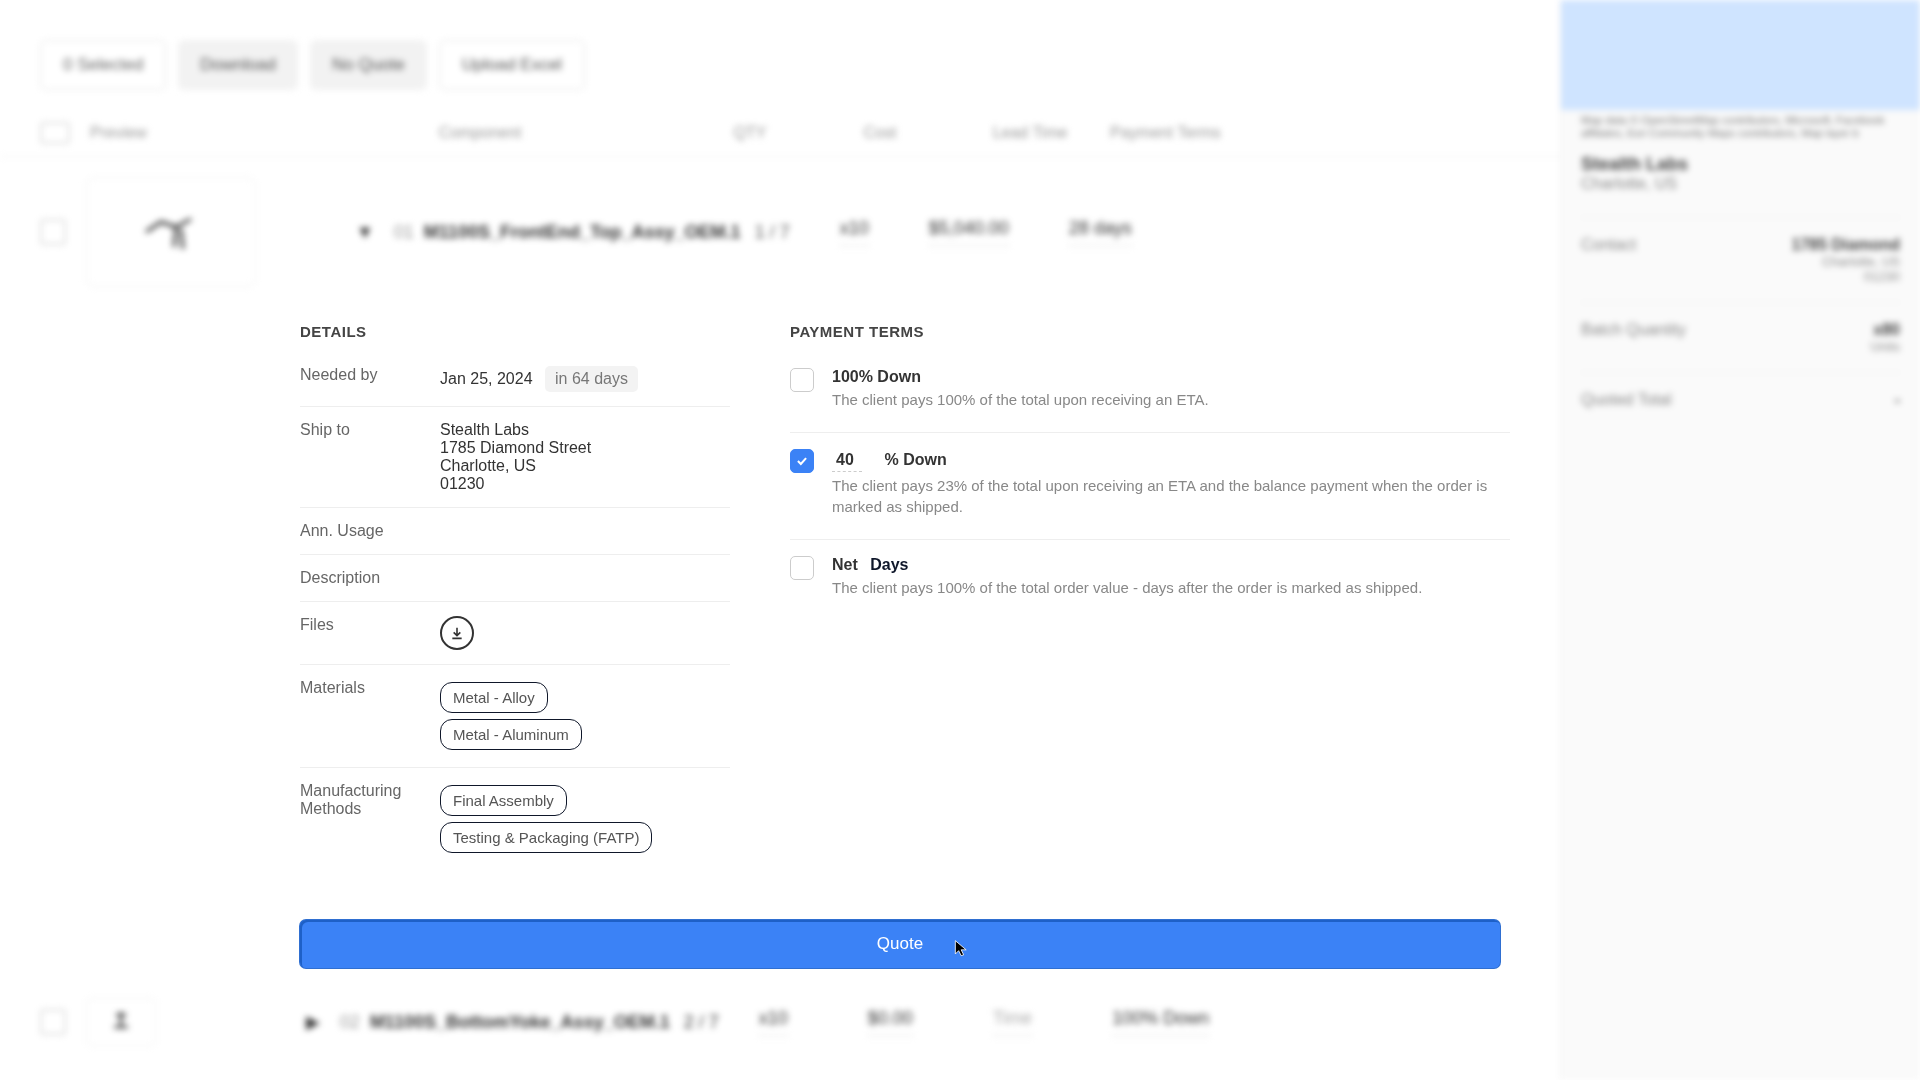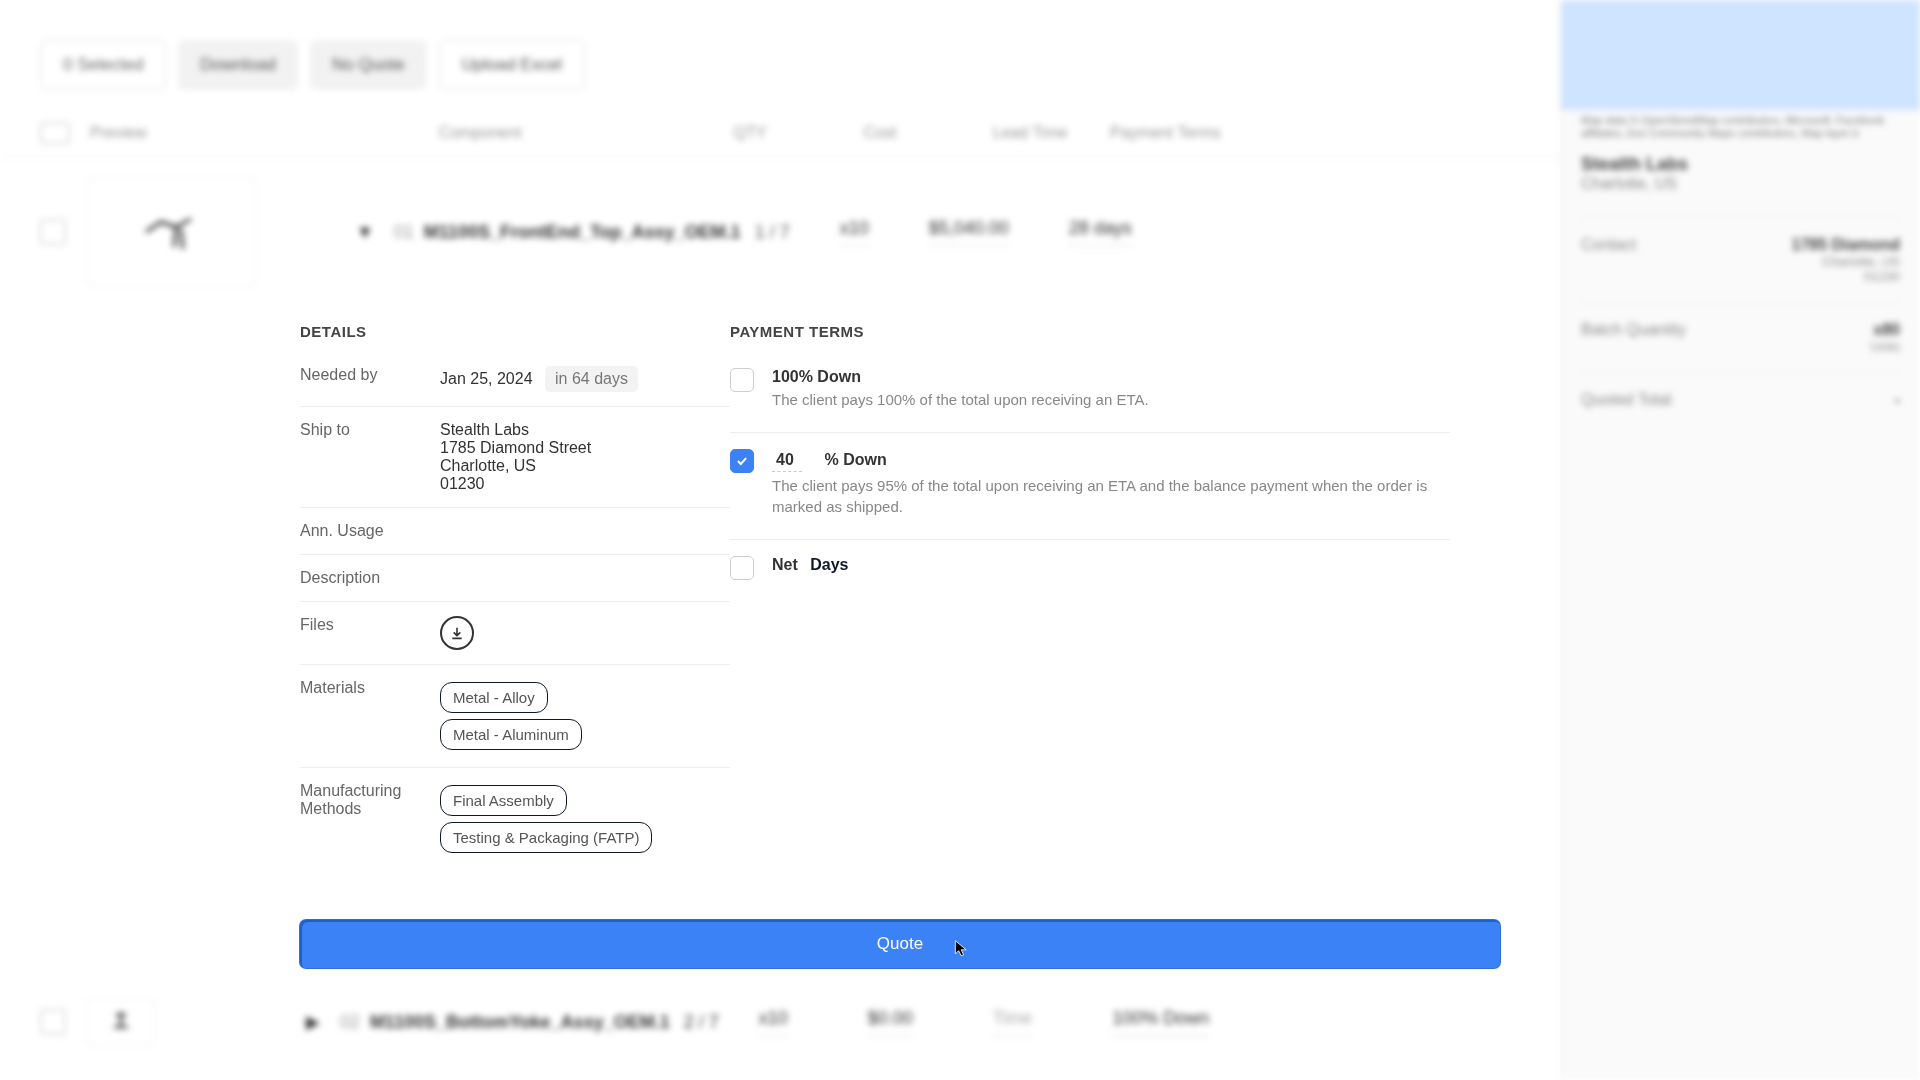--- a/index.html
+++ b/index.html
@@ -25,21 +25,21 @@
 .rowhead .caret { font-size: 18px; color: #333; margin: 0 20px 0 100px; }
 .rowhead .idx { color: #999; font-size: 18px; margin-right: 10px; }
 .rowhead .name { font-weight: 600; font-size: 18px; }
 .rowhead .frac { color: #555; font-size: 18px; margin-left: 14px; }
 .rowhead .mini { display: flex; gap: 60px; margin-left: 50px; font-size: 18px; color: #333; }
 .rowhead .minicell { border-bottom: 1px dashed #ccc; padding-bottom: 6px; }
 .rowhead .paywrap { margin-left: auto; }
 .rowhead .slider { width: 120px; height: 6px; background: #cfe4ff; margin-top: 8px; position: relative; }
 .rowhead .slider .knob { position: absolute; left: 35%; top: -5px; width: 16px; height: 16px; border-radius: 50%; background: #3b82f6; }
 
-.detailrow { display: flex; padding: 10px 40px 20px 300px; }
+.detailrow { display: flex; padding: 10px 40px 20px 300px; gap: 60px; }
 .panel-left { width: 430px; }
 .panel-right { flex: 1; max-width: 720px; }
 
 .section-title { font-weight: 700; letter-spacing: 0.5px; font-size: 15px; color: #444; margin: 26px 0 12px 0; }
 
 .detline { display: flex; align-items: flex-start; padding: 14px 0; border-bottom: 1px solid #eee; font-size: 16px; }
 .detline.noborder { border-bottom: none; }
 .detline .k { width: 140px; color: #666; }
 .detline .v { flex: 1; color: #333; }
 .badge-days { display: inline-block; background: #f3f3f3; color: #777; border-radius: 5px; padding: 4px 10px; margin-left: 8px; text-align: center; }
@@ -200,31 +200,32 @@
       <div class="chk on">
         <svg width="14" height="14" viewBox="0 0 24 24" stroke="#fff" stroke-width="3.5" fill="none">
             <path d="M5 12 L10 17 L19 7"></path>
           </svg>
       </div>
       <div class="body">
         <div class="title">
           <span class="num">40</span>
           <span>% Down</span>
         </div>
-        <div class="desc">The client pays 95% of the total upon receiving an ETA and the balance payment when the order is marked as shipped.</div>
+        <div class="desc">The client pays 23% of the total upon receiving an ETA and the balance payment when the order is marked as shipped.</div>
       </div>
     </div>
 
     <div class="payopt noborder">
       <div class="chk"></div>
       <div class="body">
         <div class="title">
           <span>Net</span>
           <span class="muted" style="margin-left:8px">Days</span>
         </div>
+        <div class="desc">The client pays 100% of the total order value - days after the order is marked as shipped.</div>
       </div>
     </div>
   </div>
 </div>
 
 <button class="quote-btn">Quote</button>
 
 <div class="row2">
   <div class="ck"></div>
   <div class="thumb2">

